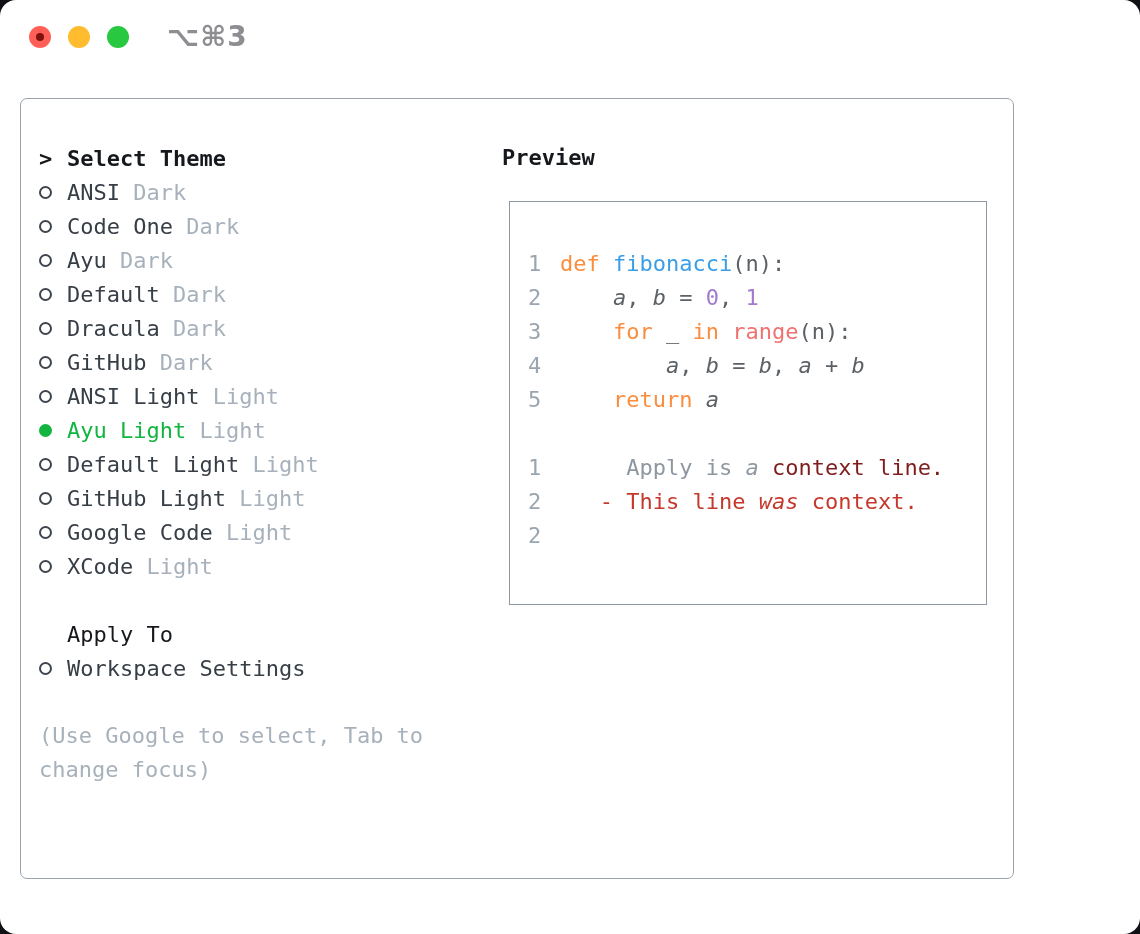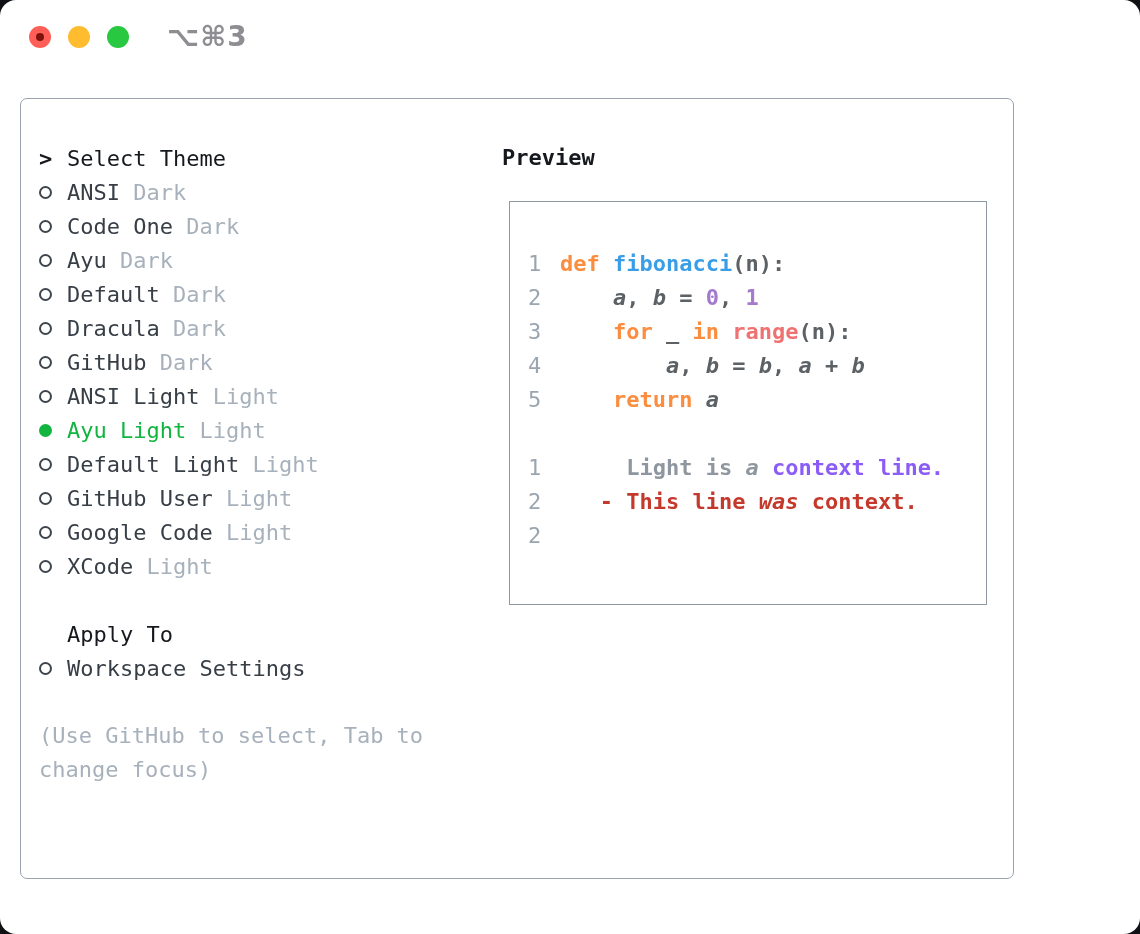--- a/index.html
+++ b/index.html
@@ -38,21 +38,21 @@
   
   .left { position: absolute; left: 18px; top: 42px; width: 424px; }
   .row { display: flex; align-items: center; height: 34px; font-size: 22px; }
   .marker { flex: 0 0 28px; width: 28px; display: flex; align-items: center; }
   .prompt { font-weight: bold; color: var(--text-heading, #15181c); }
   .radio {
     width: 13px; height: 13px; box-sizing: border-box;
     border: 2px solid #3e454d; border-radius: 50%;
   }
   .radio.on { background: var(--ui-green, #12b540); border-color: var(--ui-green, #12b540); }
-  .heading-text { font-weight: normal; color: var(--text-heading, #15181c); white-space: pre; }
+  .heading-text { font-weight: bold; color: var(--text-heading, #15181c); white-space: pre; }
   .name { color: var(--text-dark, #373e46); white-space: pre; }
   .name.sel { color: var(--ui-green, #12b540); }
   .variant { color: var(--text-muted, #a7b1bb); white-space: pre; }
   .apply-heading { color: var(--text-heading, #15181c); white-space: pre; text-align: center; }
   .opt-label { color: var(--text-dark, #373e46); white-space: pre; }
   .opt-label.sel { color: var(--ui-green, #12b540); }
   .spacer { height: 34px; }
   .hint { color: var(--text-muted, #a7b1bb); font-size: 22px; line-height: 34px; width: 424px; }
   
   .preview-heading {
@@ -60,21 +60,21 @@
     font-size: 22px; font-weight: bold; color: var(--text-heading, #15181c);
   }
   .preview-box {
     position: absolute; left: 488px; top: 102px;
     width: 478px; height: 404px; box-sizing: border-box;
     border: 1.5px solid var(--preview-border, #8e98a2);
     padding: 44px 8px 0 18px; overflow: hidden; background: #fff;
   }
   .cline { display: flex; align-items: center; height: 34px; font-size: 22px; }
   .ln { flex: 0 0 32px; white-space: pre; }
-  .code { white-space: pre; font-weight: bold; }
+  .code { white-space: pre; }
   .tok { white-space: pre; }
 </style>
 </head>
 <body>
 
 <div class="window">
 
   <div class="lights" id="lights">
       <button class="light" style="background: rgb(255, 95, 87);">
         <span class="dot" style="background: rgb(126, 18, 13);"></span>
@@ -153,21 +153,21 @@
             <span class="marker">
               <span class="radio"></span>
             </span>
             <span class="name">Default Light </span>
             <span class="variant">Light</span>
           </div>
           <div class="row theme-row">
             <span class="marker">
               <span class="radio"></span>
             </span>
-            <span class="name">GitHub User </span>
+            <span class="name">GitHub Light </span>
             <span class="variant">Light</span>
           </div>
           <div class="row theme-row">
             <span class="marker">
               <span class="radio"></span>
             </span>
             <span class="name">Google Code </span>
             <span class="variant">Light</span>
           </div>
           <div class="row theme-row">
@@ -190,21 +190,21 @@
           <div class="row apply-row">
             <span class="marker">
               <span class="radio"></span>
             </span>
             <span class="opt-label">Workspace Settings</span>
           </div>
         </div>
 
       <div class="spacer"></div>
 
-      <div class="hint">(Use GitHub to select, Tab to change focus)</div>
+      <div class="hint">(Use Google to select, Tab to change focus)</div>
     </div>
 
     <div class="preview-heading">Preview</div>
 
     <div class="preview-box">
       <div id="code-lines">
           <div class="cline">
             <span class="ln" style="color: rgb(154, 165, 175);">1</span>
             <span class="code"><span class="tok" style="color: rgb(250, 141, 62);">def</span><span class="tok" style="color: rgb(92, 97, 102);"> </span><span class="tok" style="color: rgb(57, 158, 230);">fibonacci</span><span class="tok" style="color: rgb(92, 97, 102);">(n):</span></span>
           </div>
@@ -222,21 +222,21 @@
           </div>
           <div class="cline">
             <span class="ln" style="color: rgb(154, 165, 175);">5</span>
             <span class="code"><span class="tok" style="color: rgb(92, 97, 102);">    </span><span class="tok" style="color: rgb(250, 141, 62);">return</span><span class="tok" style="color: rgb(92, 97, 102);"> </span><span class="tok" style="color: rgb(92, 97, 102); font-style: italic;">a</span></span>
           </div>
         </div>
       <div class="spacer"></div>
       <div id="diff-lines">
           <div class="cline">
             <span class="ln" style="color: rgb(154, 165, 175);">1</span>
-            <span class="code"><span class="tok" style="color: rgb(142, 151, 159);">     Light is </span><span class="tok" style="color: rgb(142, 151, 159); font-style: italic;">a</span><span class="tok" style="color: #8b5cf6;"> context line.</span></span>
+            <span class="code"><span class="tok" style="color: rgb(142, 151, 159);">     Apply is </span><span class="tok" style="color: rgb(142, 151, 159); font-style: italic;">a</span><span class="tok" style="color: #7f1d1d;"> context line.</span></span>
           </div>
           <div class="cline">
             <span class="ln" style="color: rgb(154, 165, 175);">2</span>
             <span class="code"><span class="tok" style="color: rgb(197, 57, 44);">   - This line </span><span class="tok" style="color: rgb(197, 57, 44); font-style: italic;">was</span><span class="tok" style="color: rgb(197, 57, 44);"> context.</span></span>
           </div>
           <div class="cline">
             <span class="ln" style="color: rgb(154, 165, 175);">2</span>
           </div>
         </div>
     </div>

